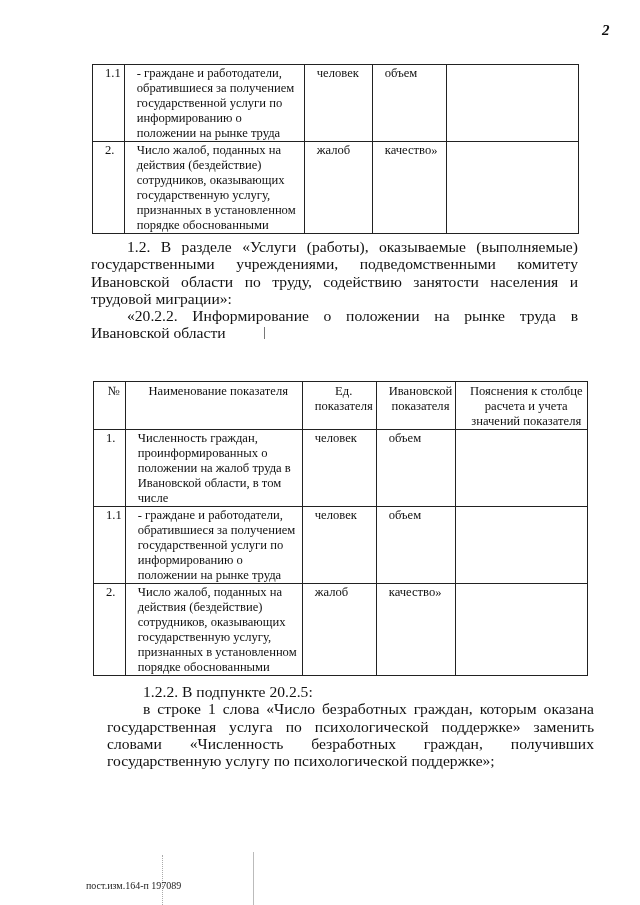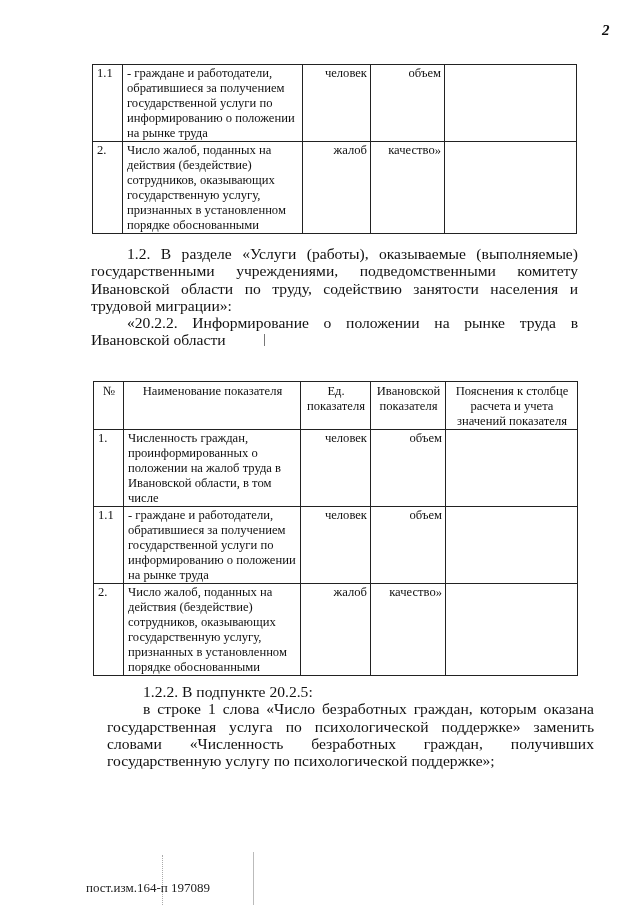--- a/index.html
+++ b/index.html
@@ -1,33 +1,33 @@
 <!DOCTYPE html>
 <html><head>
 <meta charset="utf-8">
 <style>
   html, body { margin: 0; padding: 0; background: #ffffff; }
   body { width: 640px; height: 905px; position: relative; overflow: hidden;
          font-family: "Liberation Serif", "DejaVu Serif", serif; color: #111; }
   .page-num { position: absolute; left: 602px; top: 22px; font-size: 15px; font-weight: bold; font-style: italic; }
   table.doc { position: absolute; border-collapse: collapse; table-layout: fixed; font-size: 12.6px; line-height: 15px; }
-  table.doc td, table.doc th { border: 1px solid #222; vertical-align: top; padding: 1px 3px 0 4px; font-weight: normal; margin-left: 36px; }
+  table.doc td, table.doc th { border: 1px solid #222; vertical-align: top; padding: 1px 3px 0 12px; font-weight: normal; margin-left: 36px; }
   table.doc th { text-align: center; padding-top: 2px; }
-  td.c { text-align: right; }
+  td.c { text-align: left; }
   td.num { padding-left: 3px; }
   #table1 { left: 92px; top: 64px; }
   #table2 { left: 93px; top: 381px; }
   .para { position: absolute; left: 91px; width: 487px; font-size: 15.6px; line-height: 17.3px; text-align: justify; }
   .para p { margin: 0; text-indent: 36px; text-align: justify; }
   .para p.last { text-align-last: left; }
   .para p.justify-all { text-align-last: justify; }
-  #para1 { top: 245px; }
+  #para1 { top: 238px; }
   #para2 { top: 683px; margin-left: 16px; }
   .cursor { display: inline-block; width: 1px; height: 12px; background: #777; margin-left: 38px; vertical-align: -1px; }
-  .footer { position: absolute; left: 86px; top: 880px; font-size: 13px; color: #222; }
+  .footer { position: absolute; left: 86px; top: 880px; font-size: 10px; color: #222; }
   .dots { position: absolute; width: 0; border-left: 1px dotted #aaa; }
 </style>
 </head>
 <body>
 
 <div class="page-num">2</div>
 
 <table class="doc" id="table1">
   <colgroup>
     <col style="width:30px">

